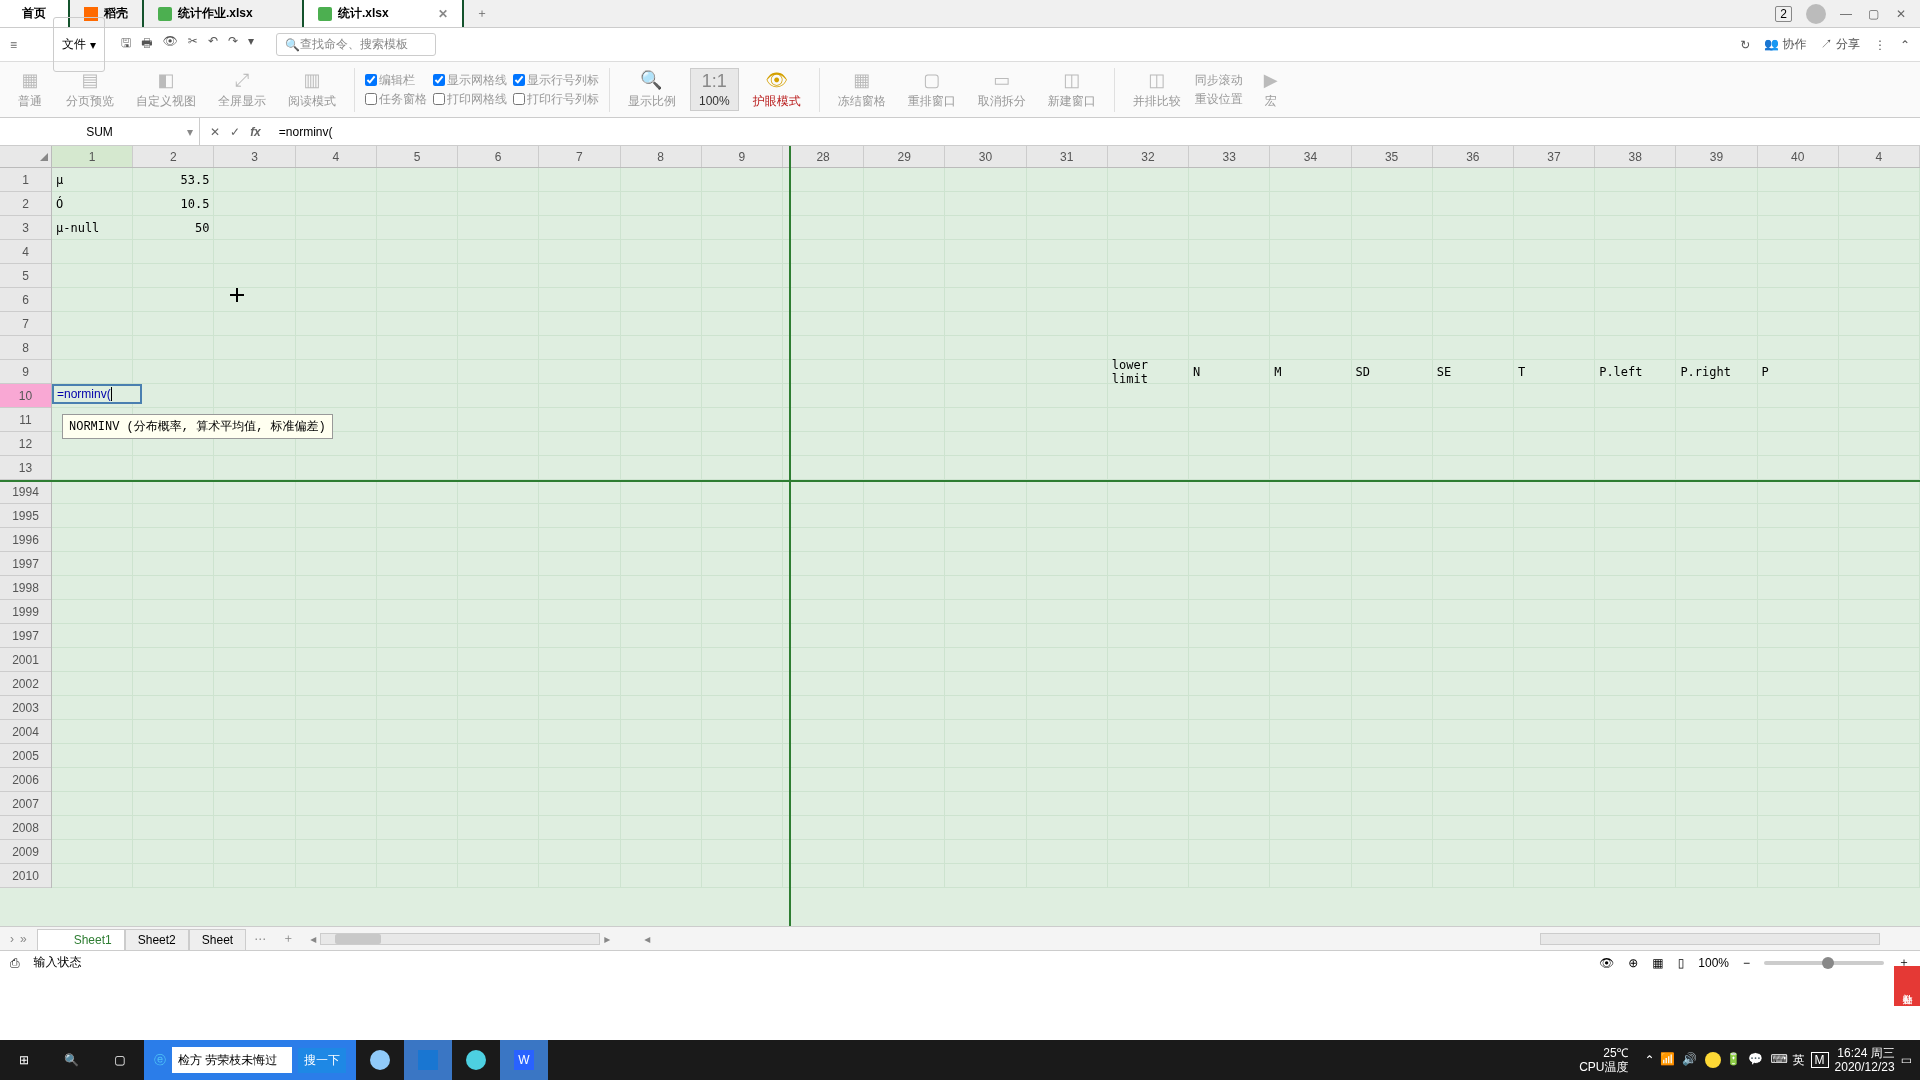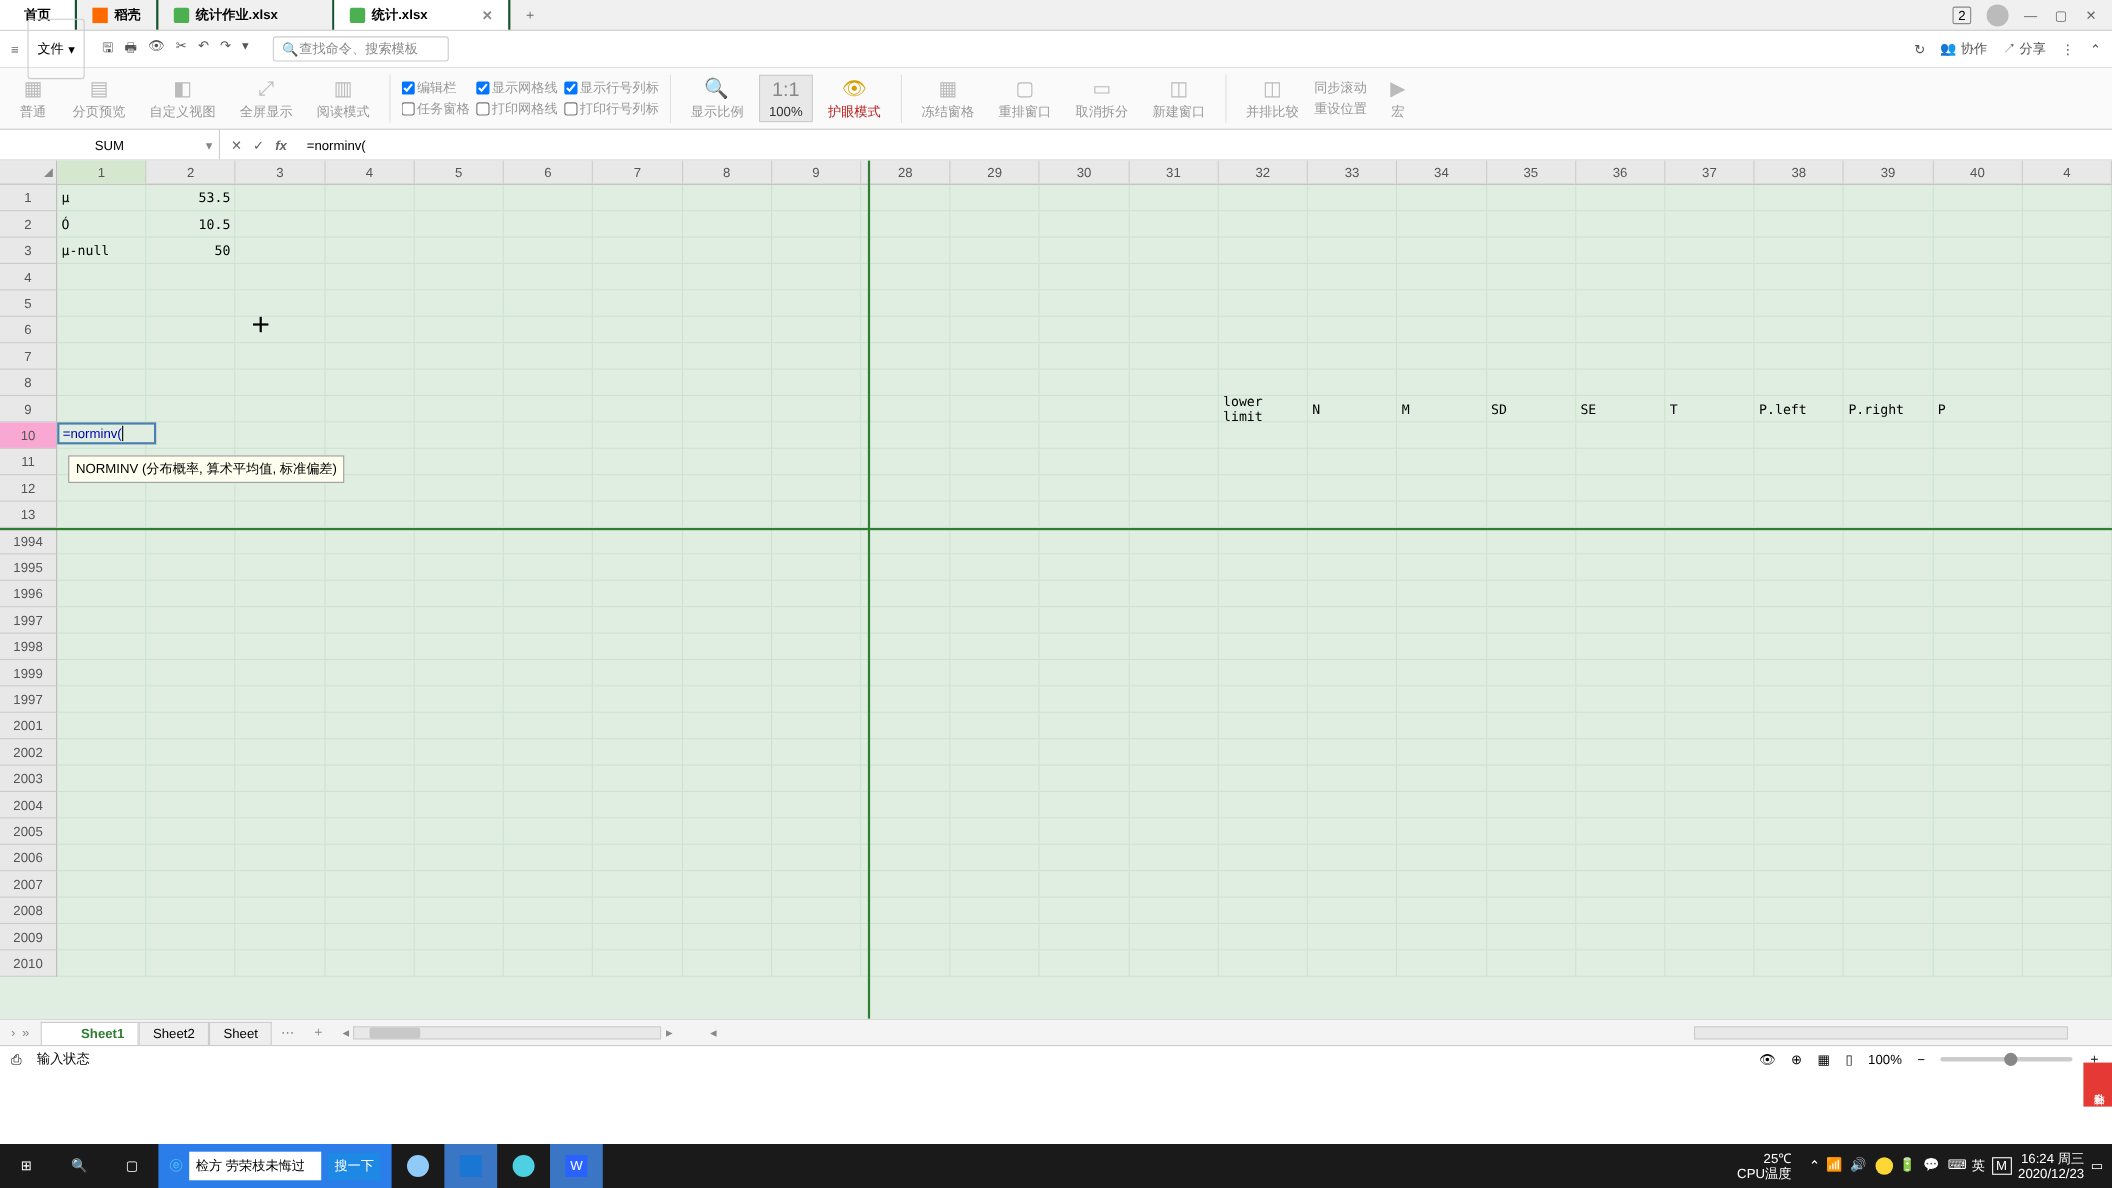--- a/index.html
+++ b/index.html
@@ -14,21 +14,21 @@
 .icon-sq{width:14px;height:14px;display:inline-block;}
 .icon-orange{background:#ff6a00;}
 .icon-green{background:#4caf50;border-radius:2px;}
 .plus-tab{width:36px;display:flex;align-items:center;justify-content:center;color:#666;}
 .top-right{margin-left:auto;display:flex;align-items:center;gap:14px;padding-right:10px;}
 .badge{border:1px solid #888;padding:0 4px;border-radius:2px;}
 .avatar{width:20px;height:20px;border-radius:50%;background:#bbb;}
 .winbtn{width:14px;height:14px;display:inline-block;color:#666;}
 
 .menubar{height:34px;display:flex;align-items:center;border-bottom:1px solid #ddd;padding:0 10px;gap:8px;}
-.menu-file{display:flex;align-items:center;gap:4px;border:1px solid #ccc;padding:18px 8px;border-radius:3px;}
+.menu-file{display:flex;align-items:center;gap:4px;border:1px solid #ccc;padding:18px 8px;border-radius:3px;margin-left:28px;}
 .menu-icons{display:flex;gap:10px;margin-left:8px;color:#555;}
 .menu-items{display:flex;gap:20px;margin-left:18px;}
 .menu-item{padding:4px 6px;cursor:pointer;}
 .menu-item.active{background:#4caf50;color:#fff;border-radius:10px;padding:3px 10px;}
 .search-box{margin-left:14px;display:flex;align-items:center;border:1px solid #ccc;border-radius:3px;padding:2px 8px;width:160px;color:#888;}
 .menubar-right{margin-left:auto;display:flex;align-items:center;gap:14px;color:#555;}
 
 .ribbon{height:56px;display:flex;align-items:center;border-bottom:1px solid #ccc;padding:0 8px;gap:6px;background:#fafafa;}
 .rbtn{display:flex;flex-direction:column;align-items:center;justify-content:center;gap:2px;padding:2px 8px;color:#999;min-width:44px;}
 .rbtn .ricon{font-size:18px;color:#bbb;}
@@ -58,30 +58,30 @@
 .row{display:flex;height:24px;}
 .cell{width:82px;height:24px;border-right:1px solid #cde3cf;border-bottom:1px solid #cde3cf;padding:0 4px;display:flex;align-items:center;font-family:"SimSun",monospace;}
 .cell.r{justify-content:flex-end;}
 
 .freeze-v{position:absolute;top:0;bottom:0;width:2px;background:#2e7d32;}
 .freeze-h{position:absolute;left:0;right:0;height:2px;background:#2e7d32;}
 
 .edit-cell{position:absolute;background:#dfeee0;border:2px solid #4a7fb0;padding:1px 3px;font-family:Consolas,monospace;color:#00a;z-index:5;}
 .edit-cell .caret{border-right:1px solid #000;animation:blink 1s infinite;}
 @keyframes blink{50%{opacity:0;}}
-.tooltip{position:absolute;background:#fffff0;border:1px solid #999;padding:3px 6px;font-family:Liberation Sans, sans-serif;z-index:5;white-space:nowrap;}
+.tooltip{position:absolute;background:#fffff0;border:1px solid #999;padding:3px 6px;font-family:Liberation Mono, monospace;z-index:5;white-space:nowrap;}
 .cursor-cross{position:absolute;width:14px;height:14px;z-index:6;}
 .cursor-cross::before,.cursor-cross::after{content:"";position:absolute;background:#000;}
 .cursor-cross::before{left:6px;top:0;width:2px;height:14px;}
 .cursor-cross::after{top:6px;left:0;height:2px;width:14px;}
 
 .sheet-tabs{height:24px;display:flex;align-items:center;border-top:1px solid #ccc;background:#f4f4f4;}
 .st-nav{display:flex;gap:6px;padding:0 10px;color:#888;}
 .st{padding:3px 12px;border:1px solid #ccc;border-bottom:none;margin-top:2px;background:#eee;}
-.st.active{background:#fff;font-weight:bold;color:#2e7d32;padding-left:36px;}
+.st.active{background:#fff;font-weight:normal;color:#2e7d32;padding-left:36px;}
 .st-scroll{margin-left:8px;display:flex;align-items:center;gap:4px;}
 .scrollbar{height:12px;background:#e8e8e8;border:1px solid #ccc;position:relative;flex:0 0 280px;}
 .scrollbar .thumb{position:absolute;left:14px;top:0;bottom:0;width:46px;background:#c8c8c8;border-radius:2px;}
 .red-tag{position:absolute;right:0;top:966px;width:26px;height:40px;background:#e53935;color:#fff;writing-mode:vertical-rl;display:flex;align-items:center;justify-content:center;font-size:10px;}
 
 .status{height:24px;display:flex;align-items:center;border-top:1px solid #ccc;padding:0 10px;gap:14px;}
 .status .spacer{flex:1;}
 .zoom-slider{width:120px;height:4px;background:#ccc;position:relative;border-radius:2px;}
 .zoom-slider .knob{position:absolute;left:58px;top:-4px;width:12px;height:12px;border-radius:50%;background:#888;}
 

